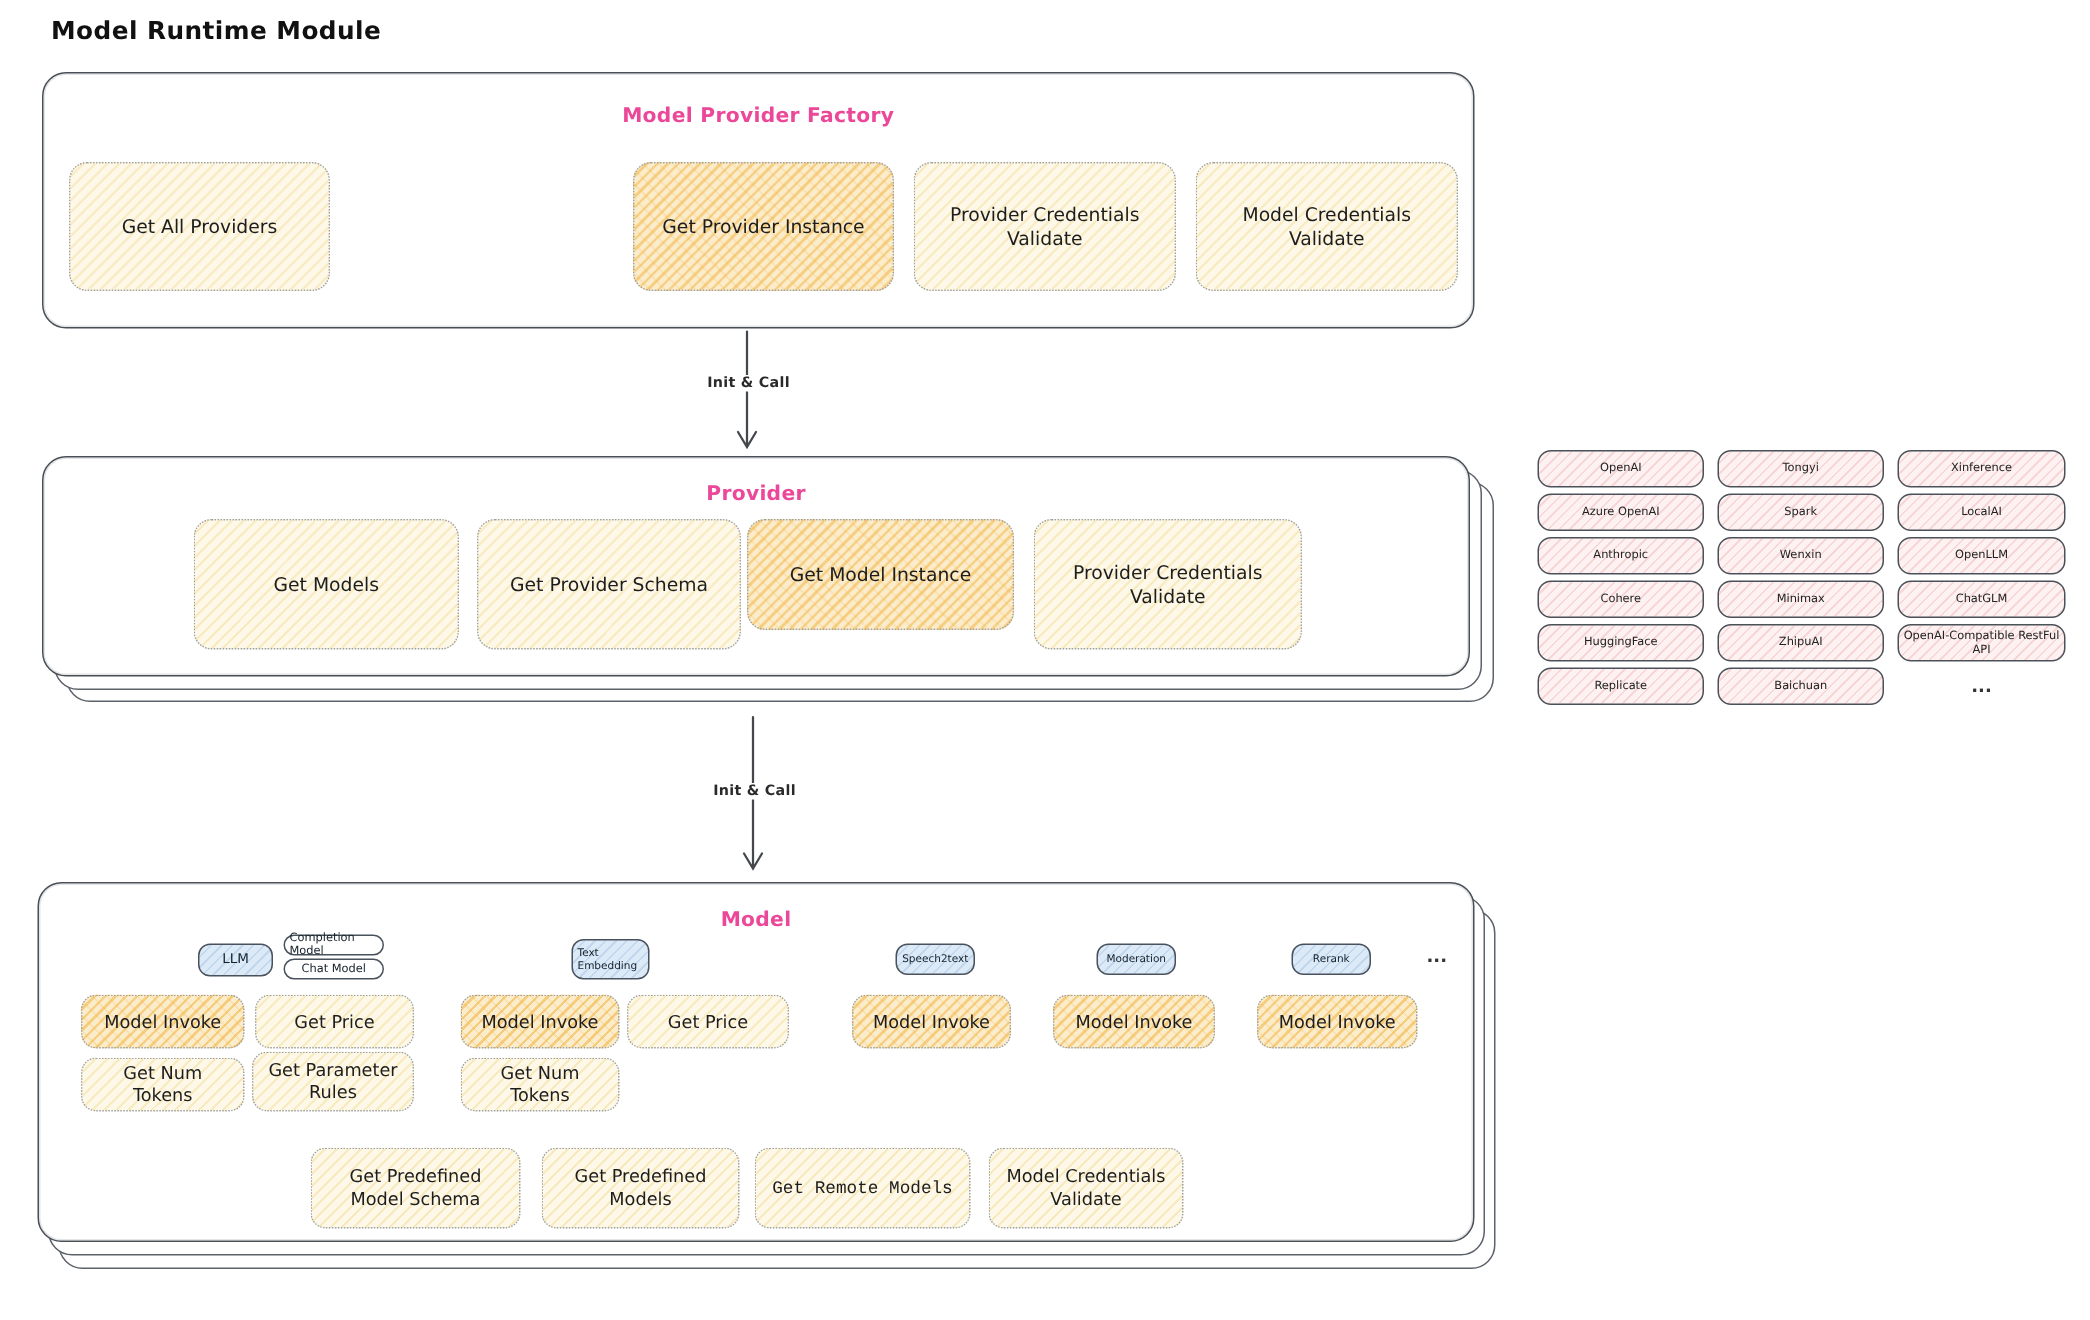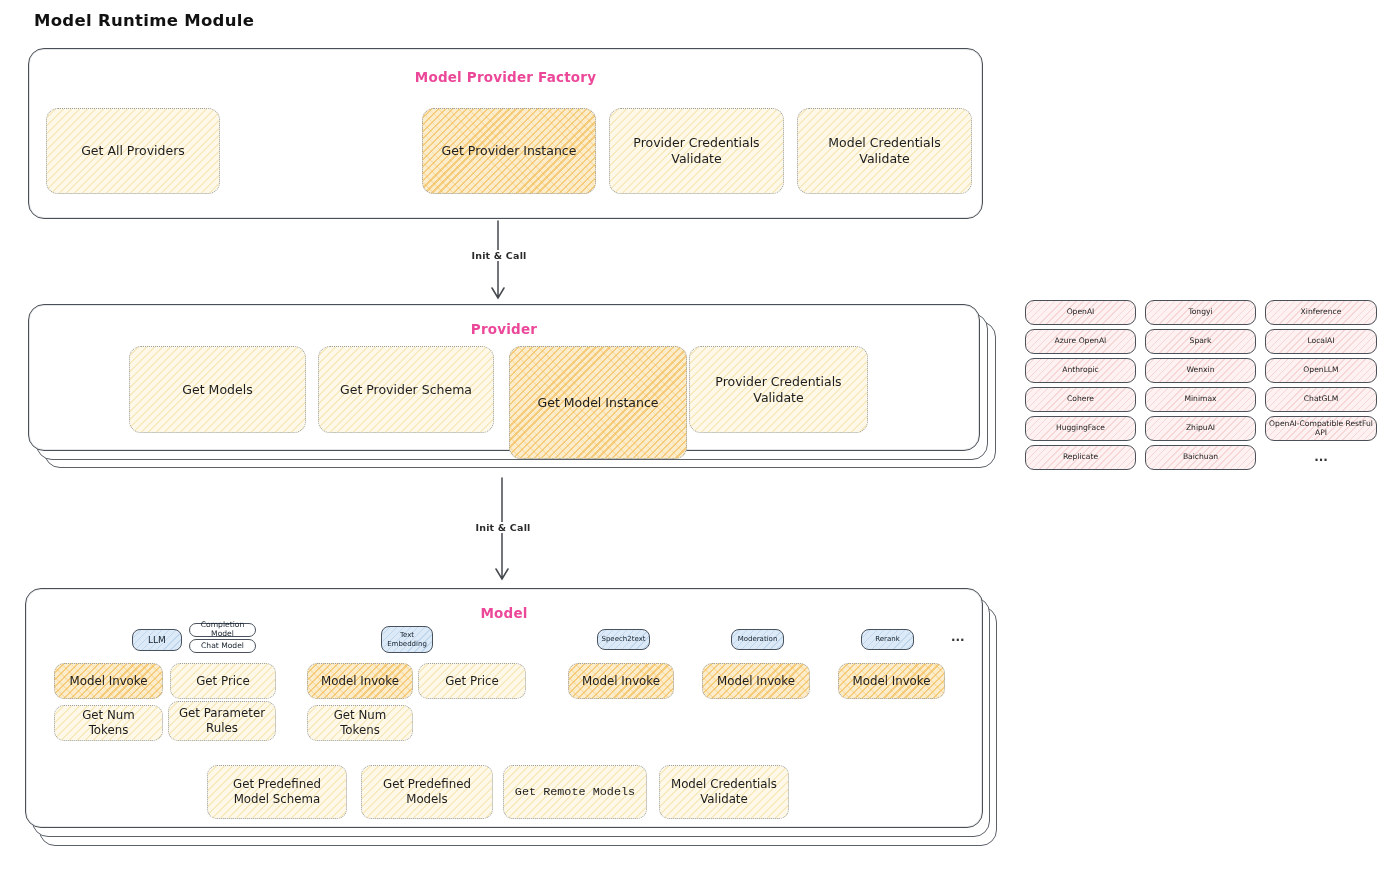--- a/index.html
+++ b/index.html
@@ -38,21 +38,21 @@
   .fill-strong {
     background-color:#fbeccb;
     background-image:
       repeating-linear-gradient(135deg, rgba(242,178,60,0.55) 0px, rgba(242,178,60,0.55) 1.6px, transparent 1.6px, transparent 5px),
       repeating-linear-gradient(45deg, rgba(242,178,60,0.22) 0px, rgba(242,178,60,0.22) 1px, transparent 1px, transparent 7px);
   }
   .node-sm { font-size:11.8px; border-radius:10px; }
   
   .tag {
     position:absolute; display:flex; align-items:center; justify-content:center;
-    text-align:center; font-size:8px; line-height:1.15; color:#14202b;
+    text-align:left; font-size:8px; line-height:1.15; color:#14202b;
     border:1.4px solid #49525c; border-radius:8px; padding:1px 3px;
   }
   .tag-blue {
     background-color:#dceaf8;
     background-image:repeating-linear-gradient(135deg, rgba(140,180,220,0.35) 0px,
       rgba(140,180,220,0.35) 1.1px, transparent 1.1px, transparent 5px);
   }
   .tag-white { background:#fff; border-width:1.2px; border-radius:7px; font-size:7.6px; }
   .tag-xs { font-size:7px; }
   
@@ -96,21 +96,21 @@
     <path d="M10 0 L10 76 M4 67 L10 77 L16 67" stroke="#44484d" stroke-width="1.5" fill="none" stroke-linecap="round"></path>
   </svg>
   <div class="arrow-label" style="left:499px; top:250px;">Init &amp; Call</div>
 
   <div class="stack-layer" style="left:44px; top:321px; width:952px; height:147px;"></div>
   <div class="stack-layer" style="left:36px; top:313px; width:952px; height:147px;"></div>
   <div class="container-box" style="left:28px; top:304px; width:952px; height:147px;">
     <div class="section-title" style="top:16px;">Provider</div>
     <div class="node fill-light" style="left:100px; top:41px; width:177px; height:87px;">Get Models</div>
     <div class="node fill-light" style="left:289px; top:41px; width:176px; height:87px;">Get Provider Schema</div>
-    <div class="node fill-strong" style="left:480px; top:41px; width:178px; height:113px;">Get Model Instance</div>
+    <div class="node fill-strong" style="left:469px; top:41px; width:178px; height:74px;">Get Model Instance</div>
     <div class="node fill-light" style="left:660px; top:41px; width:179px; height:87px;">Provider Credentials Validate</div>
   </div>
 
   <div class="providers-grid">
     <div class="chip">OpenAI</div>
     <div class="chip">Tongyi</div>
     <div class="chip">Xinference</div>
     <div class="chip">Azure OpenAI</div>
     <div class="chip">Spark</div>
     <div class="chip">LocalAI</div>

